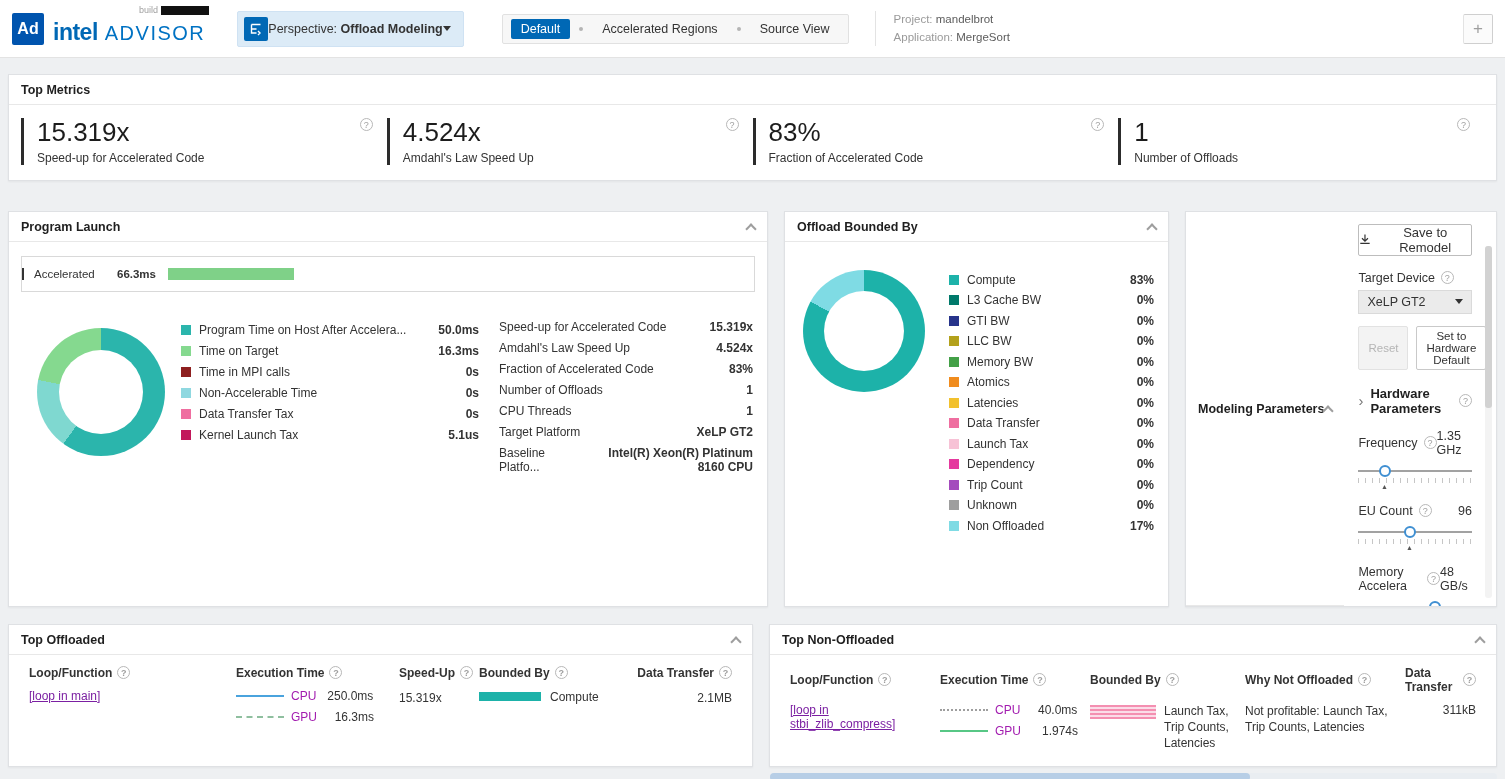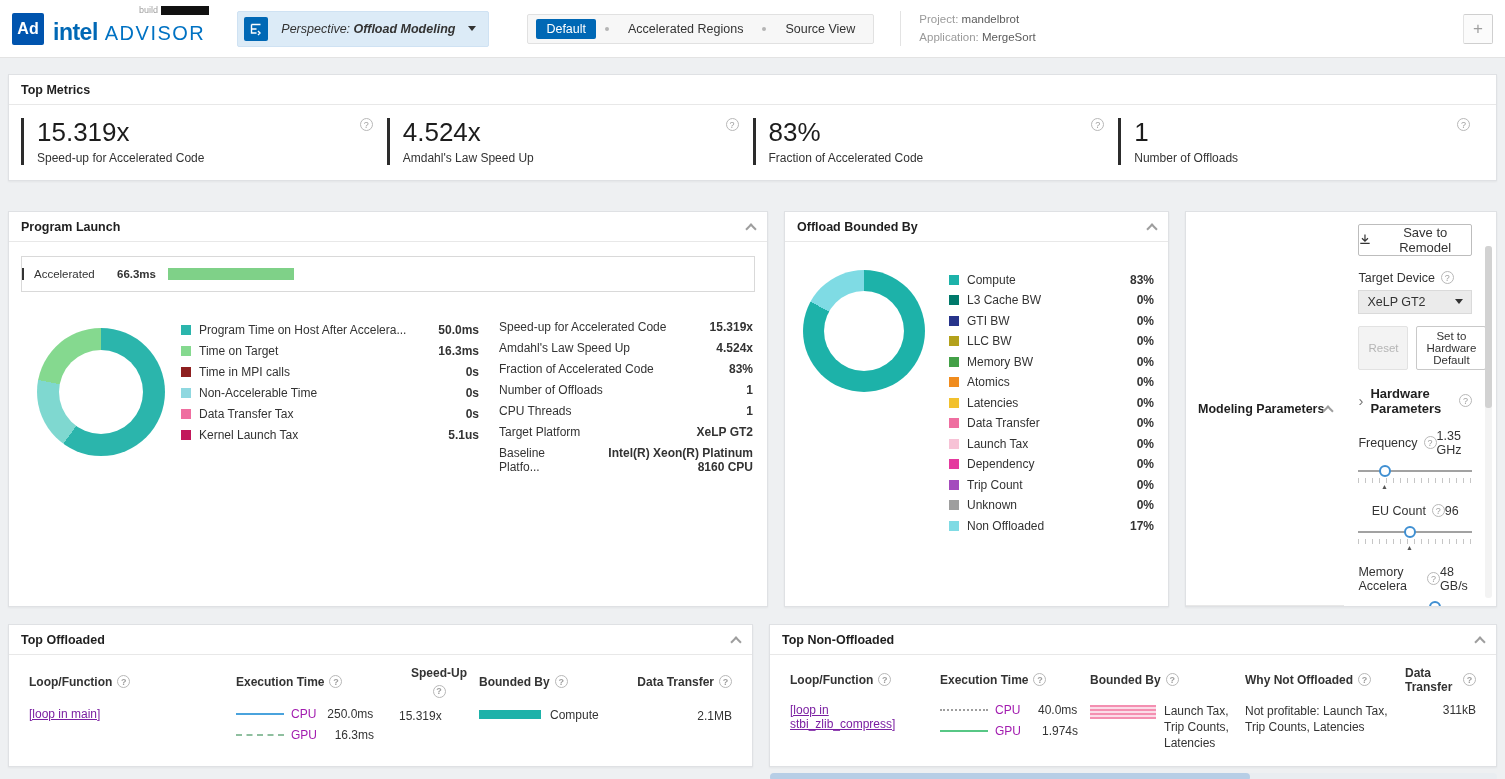--- a/index.html
+++ b/index.html
@@ -10,21 +10,21 @@
   
   header { height:58px; background:#fff; border-bottom:1px solid #e3e3e3; display:flex; align-items:center; padding:0 12px; flex-shrink:0; }
   .brand { display:flex; align-items:center; gap:9px; }
   .logo-badge { width:32px; height:32px; background:#0054ae; color:#fff; font-weight:bold; font-size:16px; display:flex; align-items:center; justify-content:center; border-radius:2px; }
   .brand-text { position:relative; display:flex; align-items:baseline; padding-top:8px; }
   .brand-intel { color:#0068b5; font-size:23px; font-weight:bold; letter-spacing:-0.5px; }
   .brand-product { color:#0072c3; font-size:20px; font-weight:300; letter-spacing:1.5px; margin-left:7px; }
   .build-tag { position:absolute; top:-6px; left:86px; font-size:9px; color:#a0a0a0; display:flex; align-items:center; gap:3px; }
   .redact { width:48px; height:9px; background:#111; }
 
-  .perspective { margin-left:32px; background:#dcebf7; border:1px solid #cfe2f3; border-radius:2px; padding:5px 12px 5px 6px; display:flex; align-items:center; gap:13px; font-size:12.5px; cursor:pointer;font-style:italic; }
+  .perspective { margin-left:32px; background:#dcebf7; border:1px solid #cfe2f3; border-radius:2px; padding:5px 12px 5px 6px; display:flex; align-items:center; gap:0; font-size:12.5px; cursor:pointer; }
   .persp-iconbox { width:24px; height:24px; background:#0068b5; border-radius:2px; display:flex; align-items:center; justify-content:center; }
   .persp-text b { font-weight:bold; }
   .caret-down { width:0; height:0; border-left:4px solid transparent; border-right:4px solid transparent; border-top:5px solid #333; }
 
   .tabbar { margin-left:38px; background:#f7f7f7; border:1px solid #e1e1e1; border-radius:2px; padding:4px 8px; display:flex; align-items:center; gap:9px; font-size:12.5px; }
   .tab { padding:3px 10px; color:#333; cursor:pointer; white-space:nowrap; }
   .tab.active { background:#0068b5; color:#fff; border-radius:2px; }
   .tab-dot { width:4px; height:4px; border-radius:50%; background:#b5b5b5; }
 
   .proj-info { margin-left:26px; padding-left:18px; border-left:1px solid #e3e3e3; font-size:11.5px; line-height:1.55; align-self:center; }
@@ -96,21 +96,21 @@
   .save-btn { width:100%; height:32px; border:1px solid #bdbdbd; border-radius:2px; background:#fff; font-size:13px; color:#333; display:flex; align-items:center; justify-content:center; gap:8px; cursor:pointer; font-family:inherit; }
   .mp-label-row { display:flex; align-items:center; gap:6px; margin-top:15px; font-size:12.5px; color:#333; }
   .mp-select { margin-top:5px; height:24px; background:#ebebeb; border:1px solid #dadada; display:flex; align-items:center; justify-content:space-between; padding:0 8px; font-size:12.5px; cursor:pointer; }
   .mp-btns { margin-top:12px; display:flex; gap:8px; }
   .btn-sm { font-size:11.5px; padding:3px 9px; border:1px solid #c9c9c9; background:#fff; color:#333; border-radius:2px; cursor:pointer; font-family:inherit; }
   .btn-sm.disabled { background:#f3f3f3; color:#b5b5b5; border-color:#e2e2e2; }
   .hw-header { margin-top:16px; display:flex; align-items:center; gap:7px; }
   .hw-chev { color:#757575; font-size:15px; line-height:1; }
   .hw-title { font-weight:bold; font-size:13px; color:#1f1f1f; }
   .slider { margin-top:13px; }
-  .sl-top { display:flex; justify-content:center; align-items:center; font-size:12.5px; color:#333; }
+  .sl-top { display:flex; justify-content:space-between; align-items:center; font-size:12.5px; color:#333; }
   .sl-left { display:flex; align-items:center; gap:6px; }
   .sl-track { position:relative; margin-top:9px; height:11px; }
   .sl-line { position:absolute; top:4px; left:0; right:0; height:2px; background:#a2a2a2; }
   .sl-handle { position:absolute; top:-1px; width:12px; height:12px; border-radius:50%; background:#fff; border:2px solid #3f8fd2; transform:translateX(-50%); cursor:pointer; }
   .sl-ticks { height:5px; margin-top:1px; background:repeating-linear-gradient(to right,#c6c6c6 0 1px,transparent 1px 7px); }
   .sl-marker { position:relative; height:8px; }
   .sl-marker span { position:absolute; transform:translateX(-50%); font-size:7px; color:#555; top:0; }
   .mp-scrollbar { position:absolute; top:34px; right:4px; bottom:8px; width:7px; background:#f3f3f3; border-radius:3px; }
   .mp-scroll-thumb { width:7px; height:46%; background:#d2d2d2; border-radius:3px; }
 
@@ -126,21 +126,21 @@
   .spark.cpu-solid { border-top:2px solid #4aa3dd; }
   .spark.gpu-dash  { border-top:2px dashed #8fbf9f; }
   .spark.cpu-dot   { border-top:2px dotted #9e9e9e; }
   .spark.gpu-solid { border-top:2px solid #57c785; }
   .exec-lbl { color:#a21caf; margin-right:5px; }
   .exec-time { width:52px; text-align:right; color:#333; }
   .bounded-bar-teal { width:62px; height:9px; background:#1db2a9; margin-right:9px; margin-top:3px; flex-shrink:0; }
   .bounded-bar-pink { width:66px; height:14px; background:repeating-linear-gradient(to bottom,#f48fb1 0 2px,#fbdce8 2px 4px); margin-right:8px; margin-top:2px; flex-shrink:0; }
 
   
-  .to-c1 { width:207px; } .to-c2 { width:163px; } .to-c3 { width:80px;flex-direction:column; } .to-c4 { width:157px; display:flex; } .to-c5 { flex:1; text-align:right; }
+  .to-c1 { width:207px; } .to-c2 { width:163px; } .to-c3 { width:80px; } .to-c4 { width:157px; display:flex; } .to-c5 { flex:1; text-align:right; }
   .to-c5h { flex:1; justify-content:flex-end; }
   
   .tn-c1 { width:150px; } .tn-c2 { width:150px; } .tn-c3 { width:155px; display:flex; } .tn-c4 { width:160px; } .tn-c5 { flex:1; text-align:right; white-space:nowrap; }
   .tn-c5h { flex:1; justify-content:flex-end; }
   .wrap-sm { font-size:12px; color:#333; line-height:1.35; }
 
   .hscroll { height:8px; margin-top:6px; margin-left:762px; width:727px; background:#e9edf1; border-radius:4px; }
   .hscroll-thumb { width:66%; height:8px; background:#b7cee6; border-radius:4px; cursor:pointer; }
 </style>
 </head>

